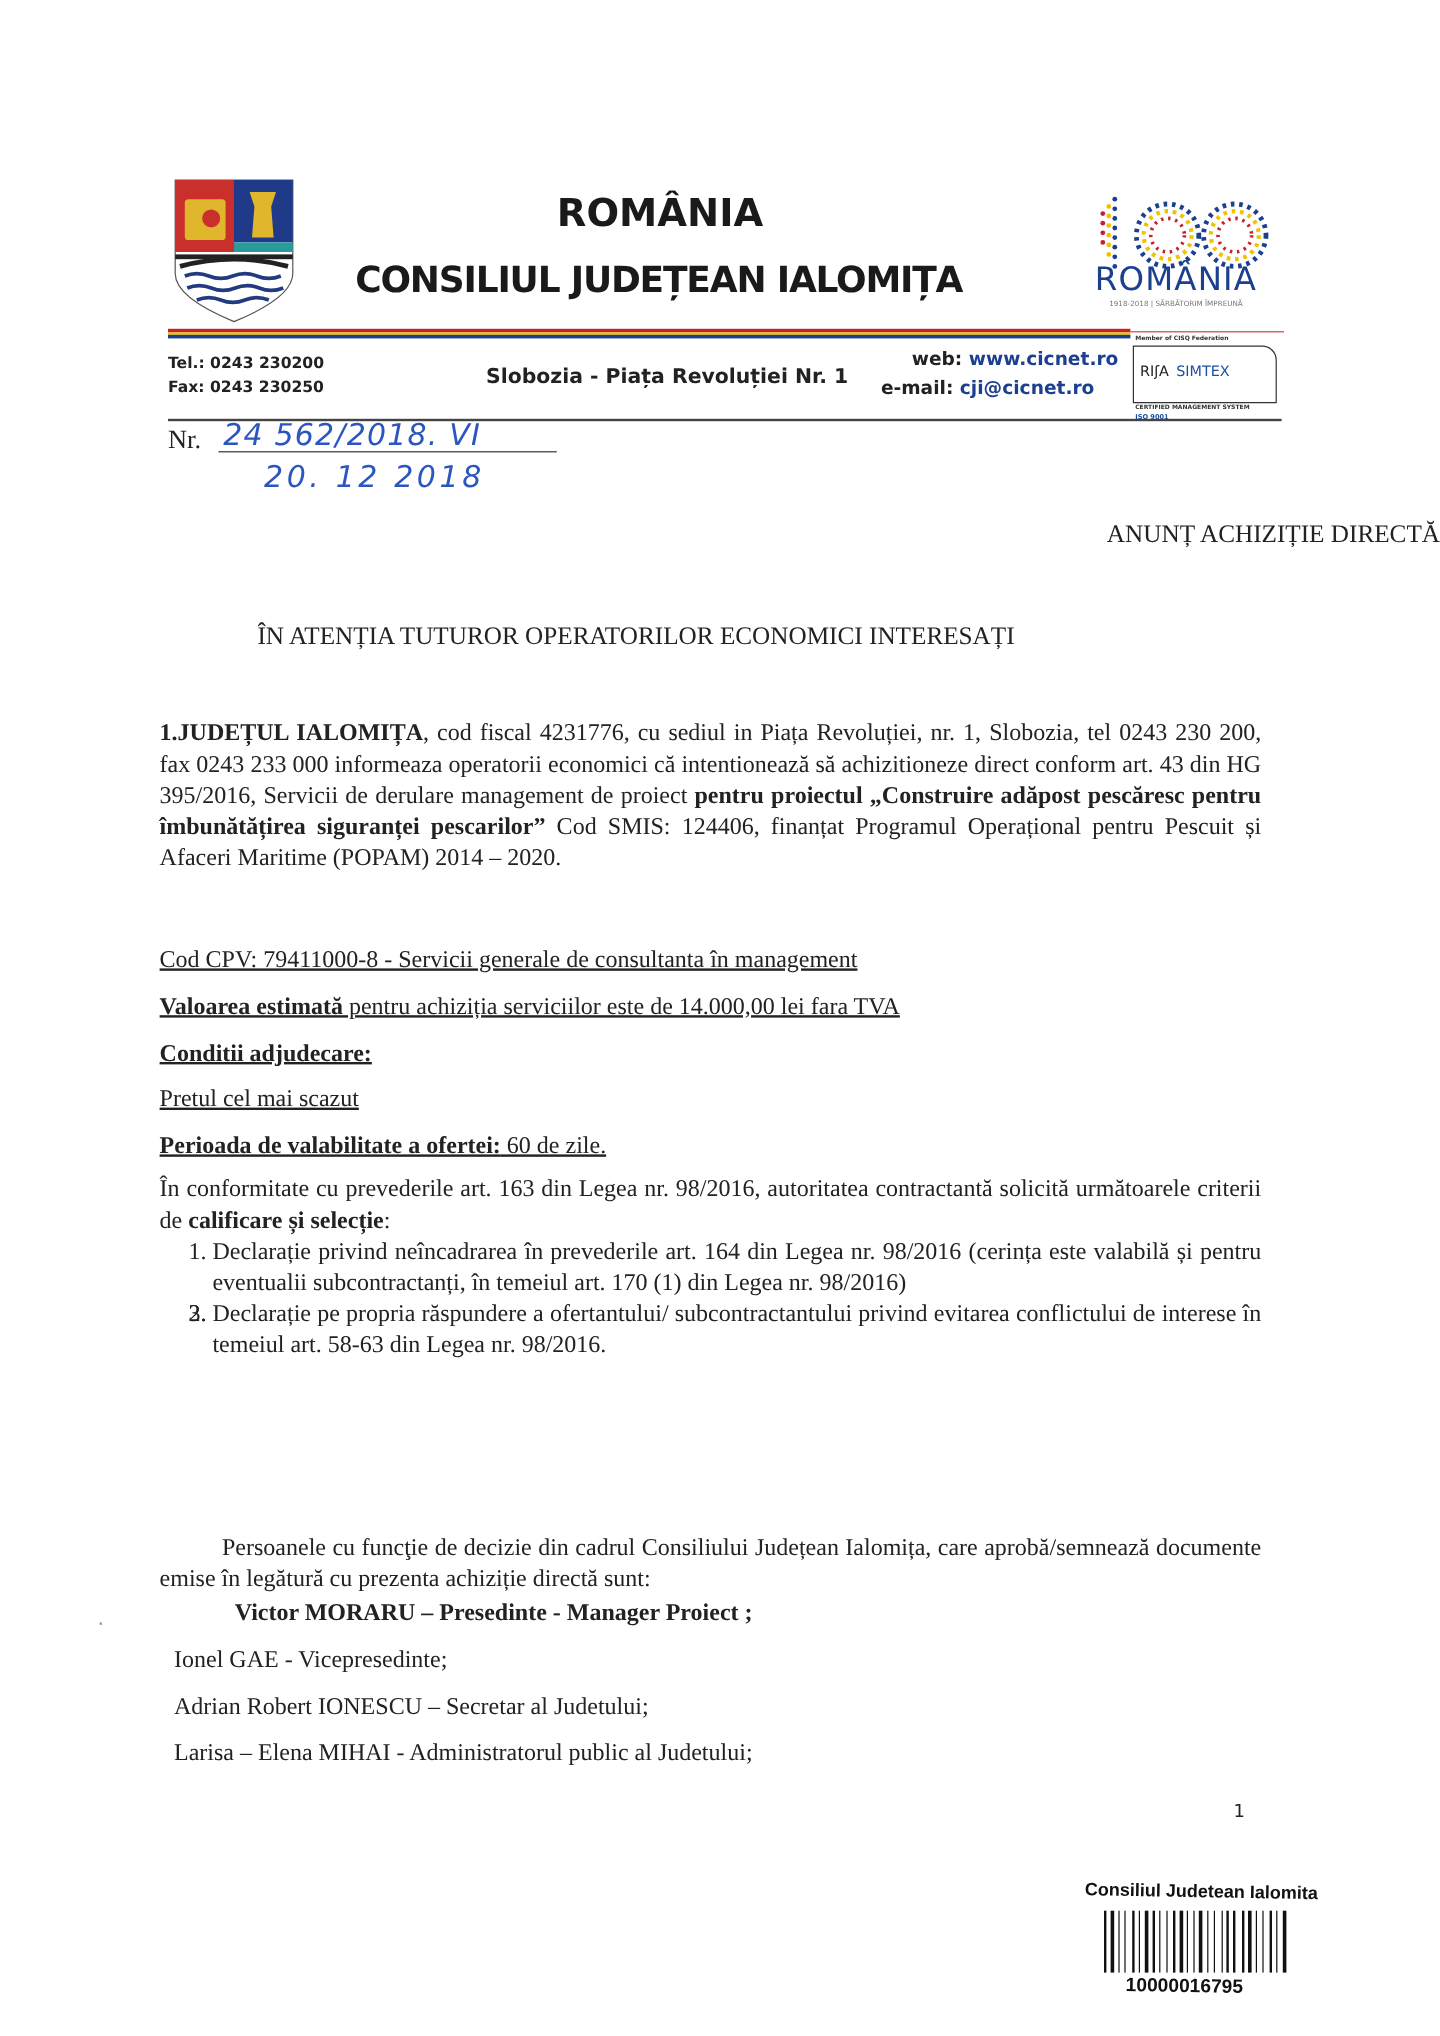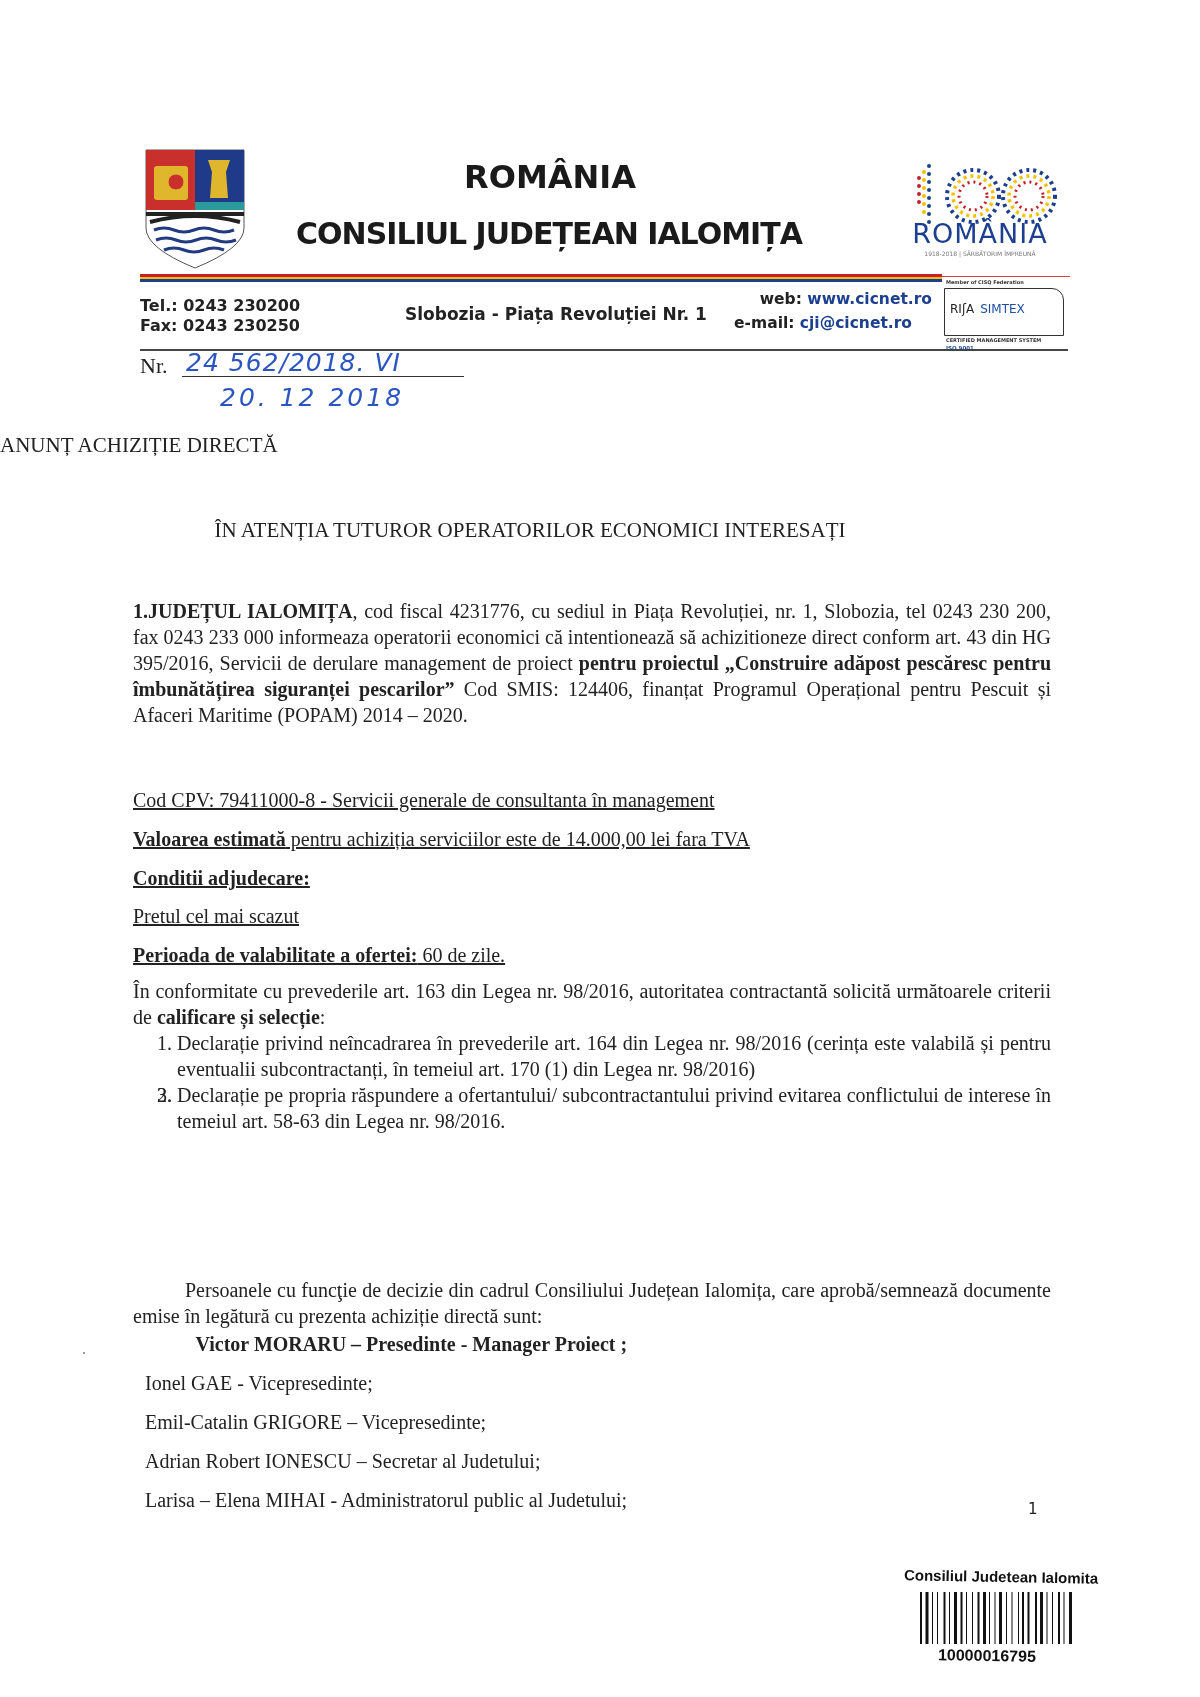--- a/index.html
+++ b/index.html
@@ -8,41 +8,41 @@
   
   .crest { left:140px; top:140px; width:110px; height:130px; }
   .title1 { left:0; width:1100px; top:158px; text-align:center; font-family:"DejaVu Sans", sans-serif; font-weight:bold; font-size:32px; letter-spacing:0px; color:#1a1a1a; }
   .title2 { left:296px; top:216px; font-family:"DejaVu Sans", sans-serif; font-weight:bold; font-size:30px; letter-spacing:-1px; color:#1a1a1a; }
   .logo100 { left:895px; top:140px; width:170px; height:120px; }
   .logo-ro { left:895px; top:218px; width:170px; text-align:center; font-family:"DejaVu Sans", sans-serif; font-size:27px; color:#1c3f8f; letter-spacing:1px; }
   .logo-sub { left:895px; top:250px; width:170px; text-align:center; font-family:"DejaVu Sans", sans-serif; font-size:6px; color:#777; }
   .tricolor { left:140px; top:274px; width:802px; height:8px; }
   .tricolor div { height:2.6px; }
   .redline { left:942px; top:276px; width:128px; height:1px; background:#c44; }
-  .contact { font-family:"DejaVu Sans", sans-serif; font-weight:bold; font-size:16px; color:#222; }
+  .contact { font-family:"DejaVu Sans", sans-serif; font-weight:bold; font-size:13px; color:#222; }
   .tel { left:140px; top:296px; }
   .fax { left:140px; top:316px; }
   .addr { left:405px; top:304px; font-size:17px; font-weight:bold; }
   .web { left:740px; top:290px; width:192px; text-align:right; font-size:15.5px; }
   .mail { left:720px; top:314px; width:192px; text-align:right; font-size:15.5px; }
   .link { color:#1c3f8f; }
   .cert { left:944px; top:288px; width:118px; height:46px; border:1.5px solid #333; border-radius:0 12px 0 0; }
   .cert-top { left:946px; top:279px; font-family:"DejaVu Sans", sans-serif; font-size:5px; font-weight:bold; color:#333; }
   .cert-logo { left:950px; top:302px; font-family:"DejaVu Sans", sans-serif; font-weight:normal; font-size:12px; color:#222; }
   .cert-logo .simtex { color:#1c4fa0; margin-left:6px; }
   .cert-bottom { left:946px; top:337px; font-family:"DejaVu Sans", sans-serif; font-size:5px; font-weight:bold; color:#333; }
   .cert-iso { left:946px; top:345px; font-family:"DejaVu Sans", sans-serif; font-size:5.5px; font-weight:bold; color:#1c4fa0; }
   .hr2 { left:140px; top:349px; width:928px; height:1.5px; background:#444; }
   .nr-label { left:140px; top:353px; font-size:22px; color:#222; }
   .nr-underline { left:182px; top:376px; width:282px; height:1px; background:#333; }
   .hand { font-family:"DejaVu Sans", sans-serif; font-style:italic; color:#2b55c0; font-size:25px; }
   .nr-val { left:186px; top:348px; letter-spacing:1px; }
   .nr-date { left:220px; top:383px; letter-spacing:3px; }
   
-  .h1 { left:0; width:1200px; top:433px; text-align:left; font-size:21px; }
+  .h1 { left:0; width:1200px; top:433px; text-align:right; font-size:21px; }
   .h2 { left:0; width:1060px; top:518px; text-align:center; font-size:21px; }
   
   .body { left:133px; width:918px; font-size:20px; line-height:26px; text-align:justify; }
   .p1 { top:598px; }
   .line { left:133px; font-size:20px; line-height:26px;text-decoration:underline; }
   .cpv { top:787px; }
   .val { top:826px; }
   .cond { top:865px; }
   .pret { top:903px; }
   .per { top:942px; }
@@ -173,21 +173,20 @@
   <li><span class="num">1.</span><span>Declarație privind neîncadrarea în prevederile art. 164 din Legea nr. 98/2016 (cerința este valabilă și pentru eventualii subcontractanți, în temeiul art. 170 (1) din Legea  nr. 98/2016)</span></li>
   <li><span class="num">2.</span></li>
   <li><span class="num">3.</span><span>Declarație pe propria răspundere a ofertantului/ subcontractantului privind evitarea conflictului de interese în temeiul art. 58-63 din Legea  nr. 98/2016.</span></li>
 </ol>
 
 <div class="abs body persoane" style="text-indent:52px;">Persoanele cu funcţie de decizie din cadrul Consiliului Județean Ialomița, care aprobă/semnează documente emise în legătură cu prezenta achiziție directă sunt:</div>
 
 <div class="abs people">
   <div class="b">Victor MORARU –  Presedinte - Manager Proiect ;</div>
   <div>Ionel GAE  - Vicepresedinte;</div>
-  <div>Emil-Catalin GRIGORE – Vicepresedinte;</div>
   <div>Adrian Robert IONESCU – Secretar al Judetului;</div>
   <div>Larisa – Elena MIHAI - Administratorul public al Judetului;</div>
 </div>
 <div class="abs mark"></div>
 
 <div class="abs pageno">1</div>
 <div class="abs barcode-label">Consiliul Judetean Ialomita</div>
 <svg class="abs barcode" viewBox="0 0 160 52" preserveAspectRatio="none">
   <g fill="#111" id="bars">
       <rect x="2" y="0" width="2" height="52"></rect>

